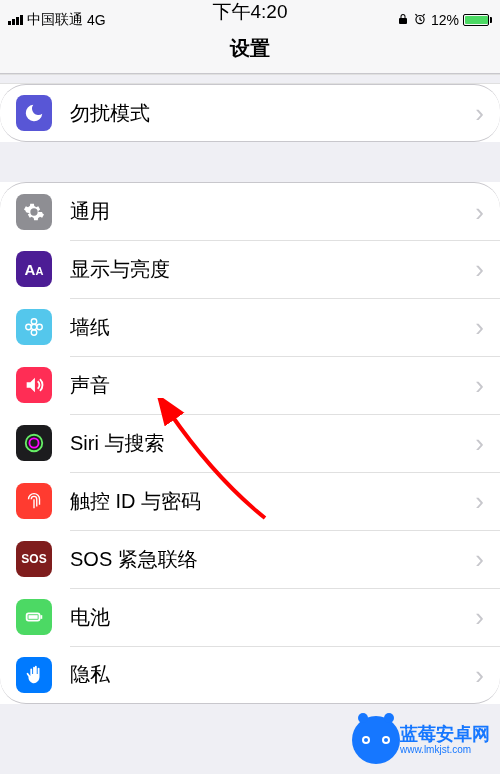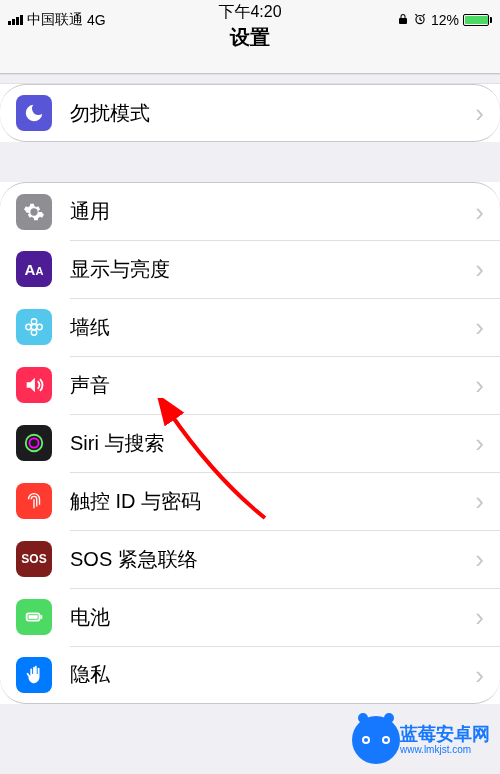--- a/index.html
+++ b/index.html
@@ -2,34 +2,34 @@
 <html><head>
 <meta charset="utf-8">
 <style>
   * { margin: 0; padding: 0; box-sizing: border-box; }
   html, body { width: 500px; height: 774px; font-family: -apple-system, "Helvetica Neue", sans-serif; background: #efeff4; overflow: hidden; }
   .screen { width: 500px; height: 774px; background: #efeff4; position: relative; }
 
   
   .status-bar { height: 24px; display: flex; align-items: center; justify-content: space-between; padding: 0 8px; font-size: 14px; background: #f7f7f8; }
   .status-left, .status-right { display: flex; align-items: center; gap: 4px; margin-top: 16px; }
-  .status-center { position: absolute; left: 50%; transform: translateX(-50%); font-size: 16px; font-weight: 500; }
+  .status-center { position: absolute; left: 50%; transform: translateX(-50%); font-size: 19px; font-weight: 500; }
   .signal-bars { display: flex; align-items: flex-end; gap: 1px; }
   .signal-bars span { width: 3px; background: #000; display: inline-block; }
   .signal-bars span:nth-child(1){height:4px}
   .signal-bars span:nth-child(2){height:6px}
   .signal-bars span:nth-child(3){height:8px}
   .signal-bars span:nth-child(4){height:10px}
   .battery { display: inline-flex; align-items: center; }
   .battery-body { width: 26px; height: 12px; border: 1px solid #000; border-radius: 2px; position: relative; }
   .battery-fill { position: absolute; left: 1px; top: 1px; bottom: 1px; width: 96%; background: #4cd964; border-radius: 1px; }
   .battery-cap { width: 2px; height: 6px; background: #000; margin-left: 1px; border-radius: 0 1px 1px 0; }
 
   
-  .nav-header { height: 50px; background: #f7f7f8; display: flex; justify-content: center; border-bottom: 1px solid #c8c7cc; }
+  .nav-header { height: 50px; background: #f7f7f8; display: flex; align-items: center; justify-content: center; border-bottom: 1px solid #c8c7cc; }
   .nav-title { font-size: 20px; font-weight: 600; }
 
   .spacer-tiny { height: 10px; background: #efeff4; border-top: 1px solid #e0e0e0; border-bottom: 1px solid #e0e0e0; }
   .group { background: #fff; }
   .group-gap { height: 40px; background: #efeff4; }
 
   .row { display: flex; align-items: center; height: 58px; padding: 0 16px; position: relative; cursor: pointer; border-radius: 26px; }
   .row + .row::before { content: ""; position: absolute; top: 0; left: 70px; right: 0; height: 1px; background: #e0e0e0; }
   .group .row:first-child { border-top: 1px solid #c8c7cc; }
   .group .row:last-child { border-bottom: 1px solid #c8c7cc; }

